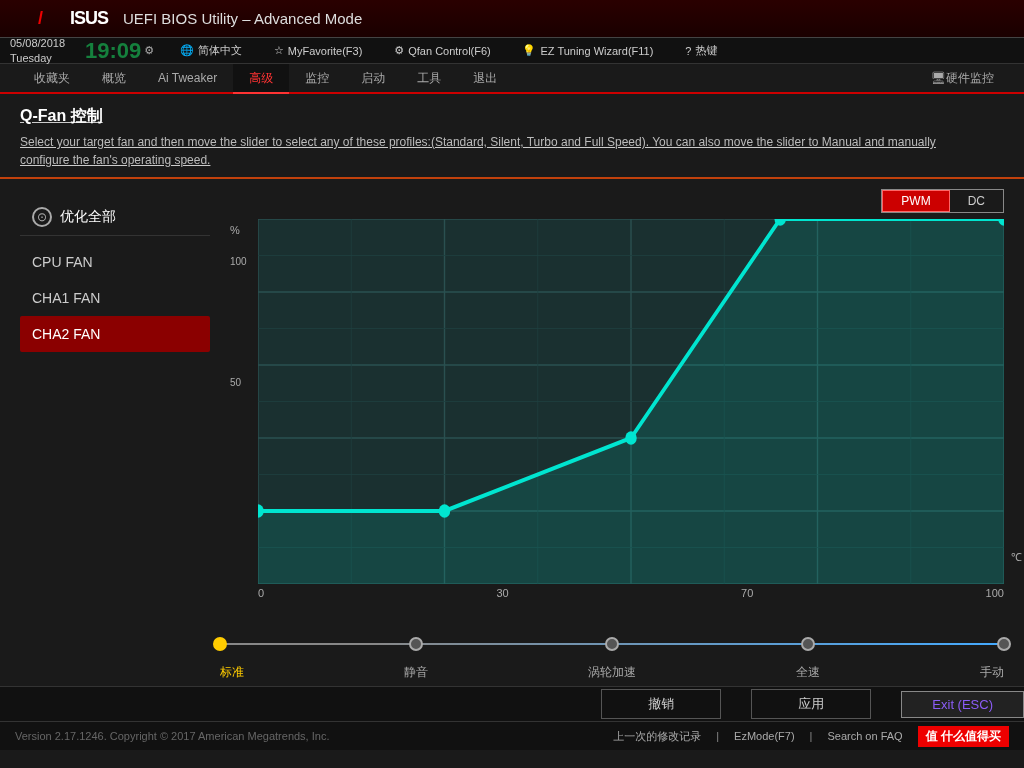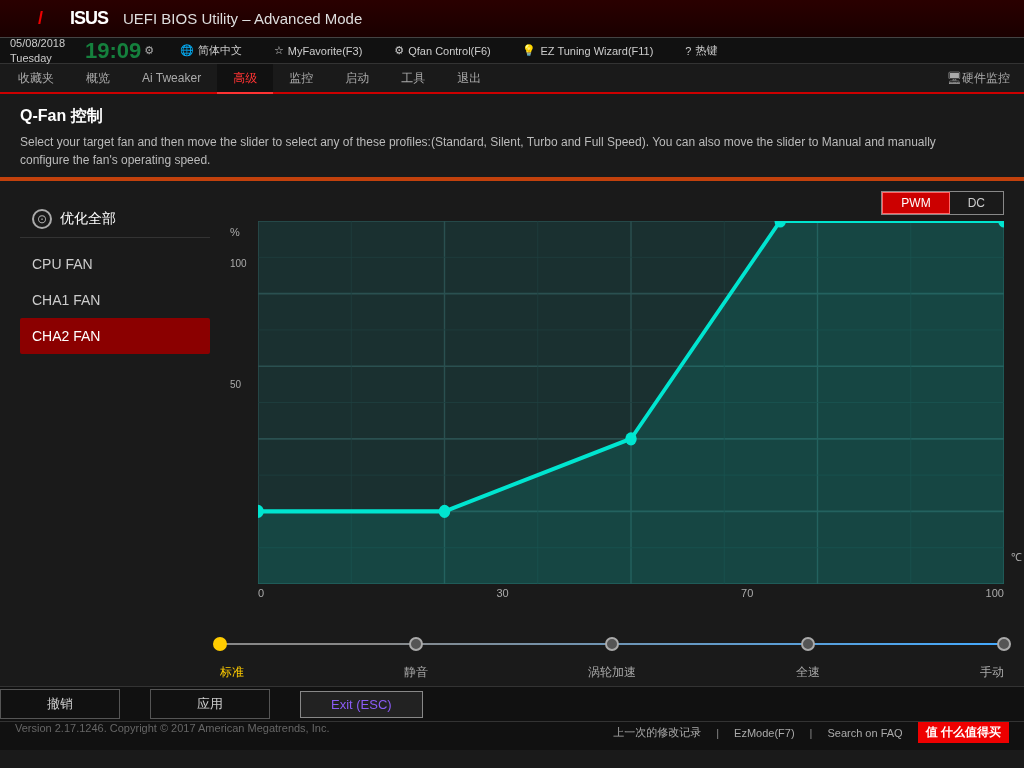--- a/index.html
+++ b/index.html
@@ -66,21 +66,21 @@
     }
     .gear-icon { color: #aaa; font-size: 11px; }
 
     
     .nav-tabs {
       background: #1a1a1a;
       height: 30px;
       display: flex;
       align-items: stretch;
       border-bottom: 2px solid #c00;
-      padding: 0 2px;
+      padding: 0 18px;
     }
     .nav-tab {
       padding: 0 16px;
       display: flex;
       align-items: center;
       color: #aaa;
       font-size: 12px;
       cursor: pointer;
       border-bottom: 2px solid transparent;
       margin-bottom: -2px;
@@ -108,21 +108,22 @@
     .main-content {
       display: flex;
       flex-direction: column;
       height: calc(768px - 38px - 38px - 30px - 35px - 35px);
       background: #1a1a1a;
     }
 
     
     .info-section {
       padding: 12px 36px 8px 20px;
-      border-bottom: 4px solid #c2410c;
+      border-bottom: 2px solid #c2410c;
+      text-decoration: underline;
     }
     .info-title {
       color: #fff;
       font-size: 16px;
       font-weight: bold;
       margin-bottom: 6px;
     }
     .info-desc {
       color: #bbb;
       font-size: 12px;
@@ -296,21 +297,21 @@
     }
     .slider-label.active { color: #ffcc00; }
 
     
     .bottom-bar {
       height: 35px;
       background: #111;
       border-top: 1px solid #333;
       display: flex;
       align-items: center;
-      justify-content: flex-start;
+      justify-content: flex-end;
       gap: 30px;
     }
     .bottom-btn {
       padding: 5px 30px;
       background: transparent;
       border: 1px solid #555;
       color: #ccc;
       font-size: 13px;
       cursor: pointer;
       min-width: 120px;
@@ -320,21 +321,21 @@
       border-color: #888;
       color: #8b5cf6;
     }
 
     
     .footer {
       height: 29px;
       background: #111;
       border-top: 1px solid #333;
       display: flex;
-      align-items: flex-start;
+      align-items: center;
       justify-content: space-between;
       padding: 0 15px;
     }
     .footer-left {
       color: #666;
       font-size: 11px;
     }
     .footer-right {
       display: flex;
       align-items: center;

